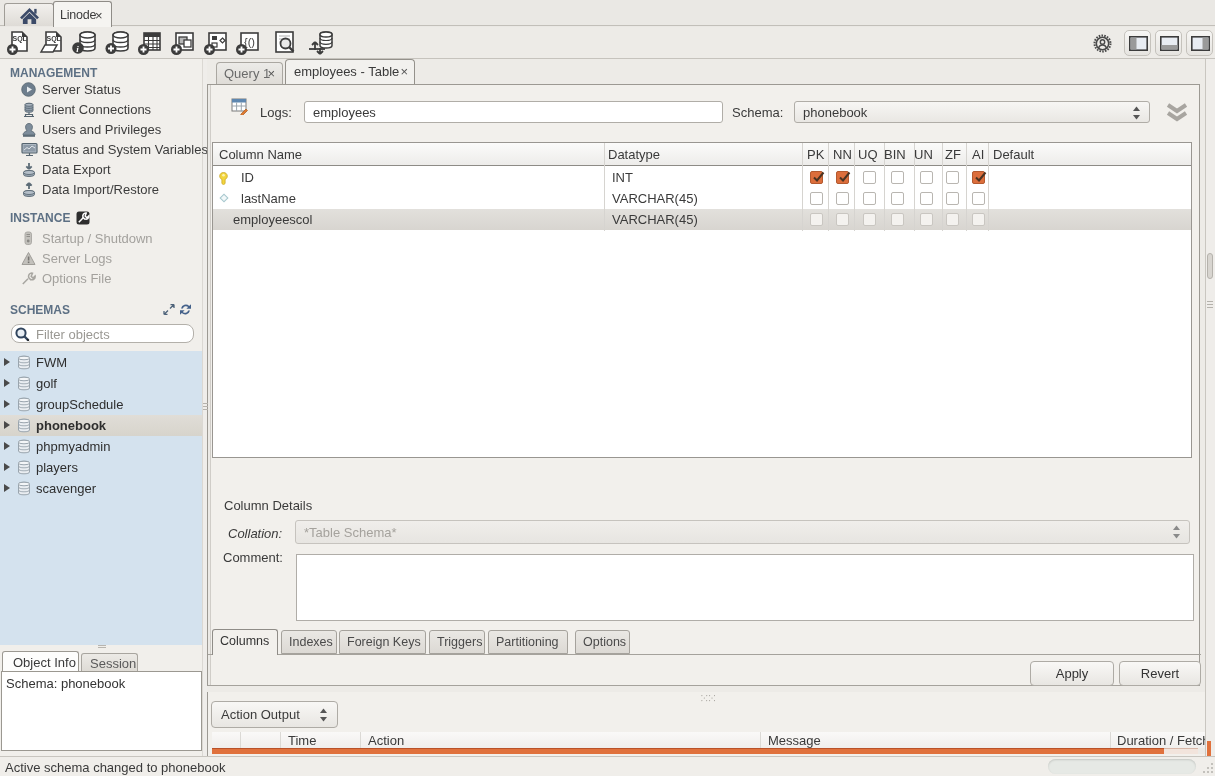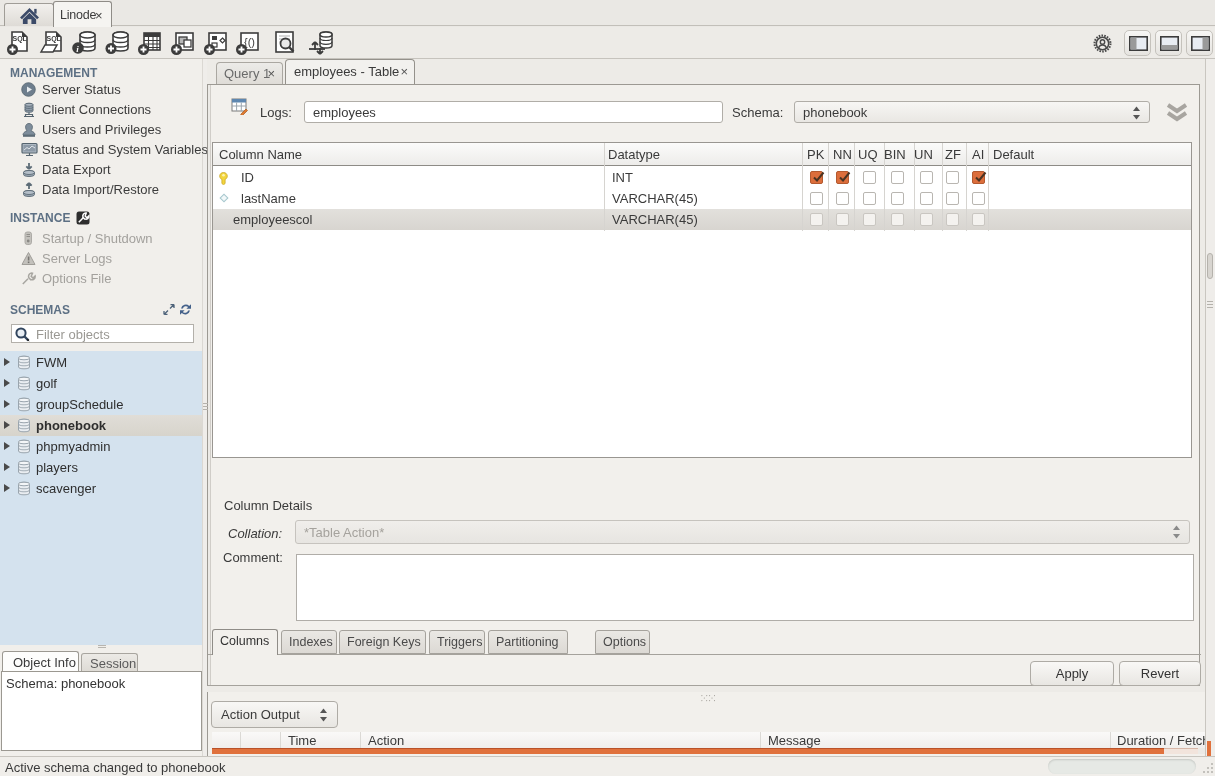--- a/index.html
+++ b/index.html
@@ -23,21 +23,21 @@
 .panelbtn svg { position:absolute; left:4px; top:5px; }
 
 
 #sidebar { position:absolute; left:0; top:59px; width:202px; height:697px; background:#f1efeb; }
 .sechdr { font-size:12px; font-weight:bold; color:#5d7084; position:absolute; left:10px; }
 .sideitem { position:absolute; left:0; width:202px; height:20px; }
 .sideitem svg { position:absolute; left:21px; top:2px; }
 .sideitem .tx { position:absolute; left:42px; top:2px; color:#3c3c3c; }
 .sideitem.dis .tx { color:#a3a19d; }
 
-#filterbox { position:absolute; left:11px; top:265px; width:183px; height:19px; background:#fff; border:1px solid #b3b0aa; border-radius:0; }
+#filterbox { position:absolute; left:11px; top:265px; width:183px; height:19px; background:#fff; border:1px solid #b3b0aa; border-radius:8px; }
 #filterbox .ph { position:absolute; left:24px; top:2px; color:#9a9893; }
 #filterbox svg { position:absolute; left:2px; top:1px; }
 
 #schemalist { position:absolute; left:0; top:292px; width:202px; height:294px; background:#d4e2ee; }
 .schrow { position:absolute; left:0; width:202px; height:21px; }
 .schrow .tri { position:absolute; left:4px; top:6px; width:0; height:0; border-left:6px solid #4a4a4a; border-top:4px solid transparent; border-bottom:4px solid transparent; }
 .schrow svg { position:absolute; left:17px; top:3px; }
 .schrow .nm { position:absolute; left:36px; top:3px; color:#2e2e2e; }
 .schrow.sel { background:linear-gradient(#e0ddd7,#d7d4cc); }
 .schrow.sel .nm { font-weight:bold; }
@@ -534,21 +534,21 @@
       <div class="vline" style="left:701px; height:88px;"></div>
       <div class="vline" style="left:729px; height:88px;"></div>
       <div class="vline" style="left:753px; height:88px;"></div>
       <div class="vline" style="left:775px; height:88px;"></div>
     </div>
 
     <div id="coldetails">
       <span class="title">Column Details</span>
       <span class="lab1">Collation:</span>
       <div id="collation">
-          <span class="t">*Table Action*</span>
+          <span class="t">*Table Schema*</span>
           <svg style="position:absolute;right:8px;top:4px;" width="9" height="14" viewBox="0 0 9 14">
             <path d="M4.5 0.5 L8 5 H1 Z" fill="#8a8a8a"></path>
             <path d="M4.5 13.5 L1 9 H8 Z" fill="#8a8a8a"></path>
           </svg>
         </div>
       <span class="lab2">Comment:</span>
       <div id="comment"></div>
     </div>
 
     <div id="bottabs">
@@ -561,21 +561,21 @@
         </div>
       <div class="btab" style="left:131px; width:87px;">
           <span>Foreign Keys</span>
         </div>
       <div class="btab" style="left:221px; width:56px;">
           <span>Triggers</span>
         </div>
       <div class="btab" style="left:280px; width:80px;">
           <span>Partitioning</span>
         </div>
-      <div class="btab" style="left:367px; width:55px;margin-left:20px;">
+      <div class="btab" style="left:367px; width:55px;">
           <span>Options</span>
         </div>
     </div>
     <div class="pushbtn" style="left:822px; top:576px; width:84px;"><span>Apply</span></div>
     <div class="pushbtn" style="left:911px; top:576px; width:82px;"><span>Revert</span></div>
   </div>
 </div>
 
 <div id="actionout">
   <div id="sashgrip">⁙⁙</div>

